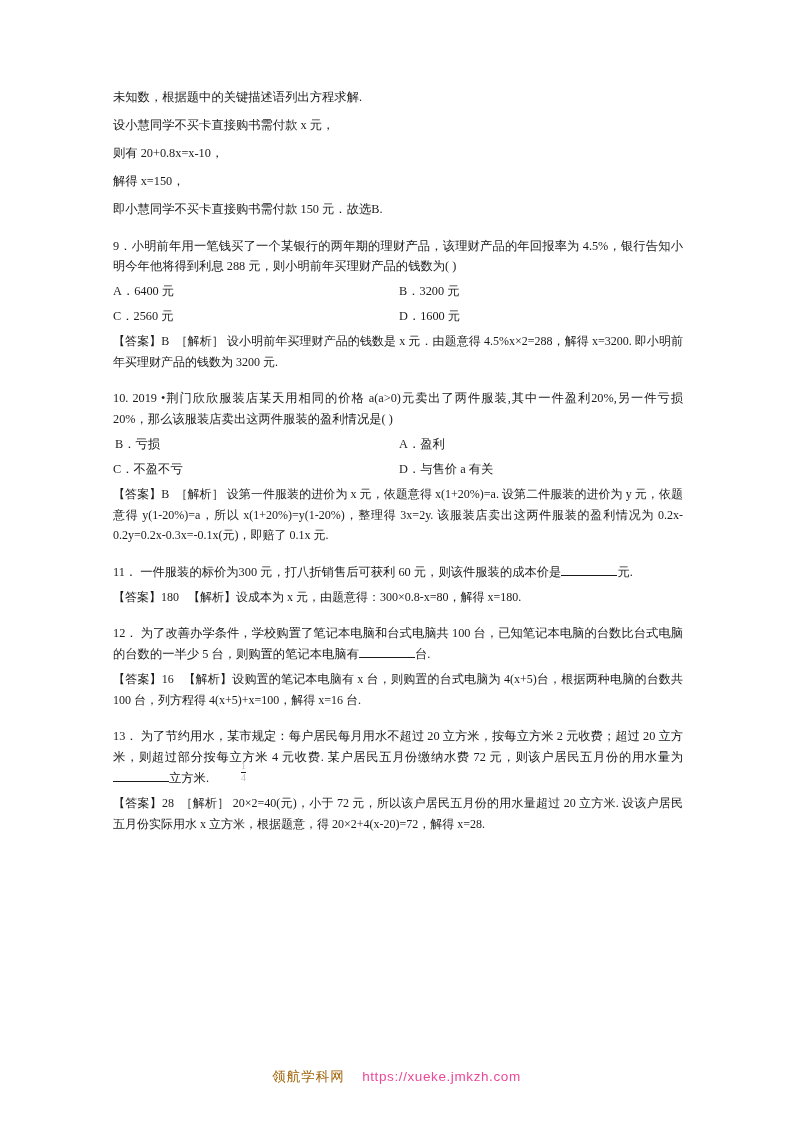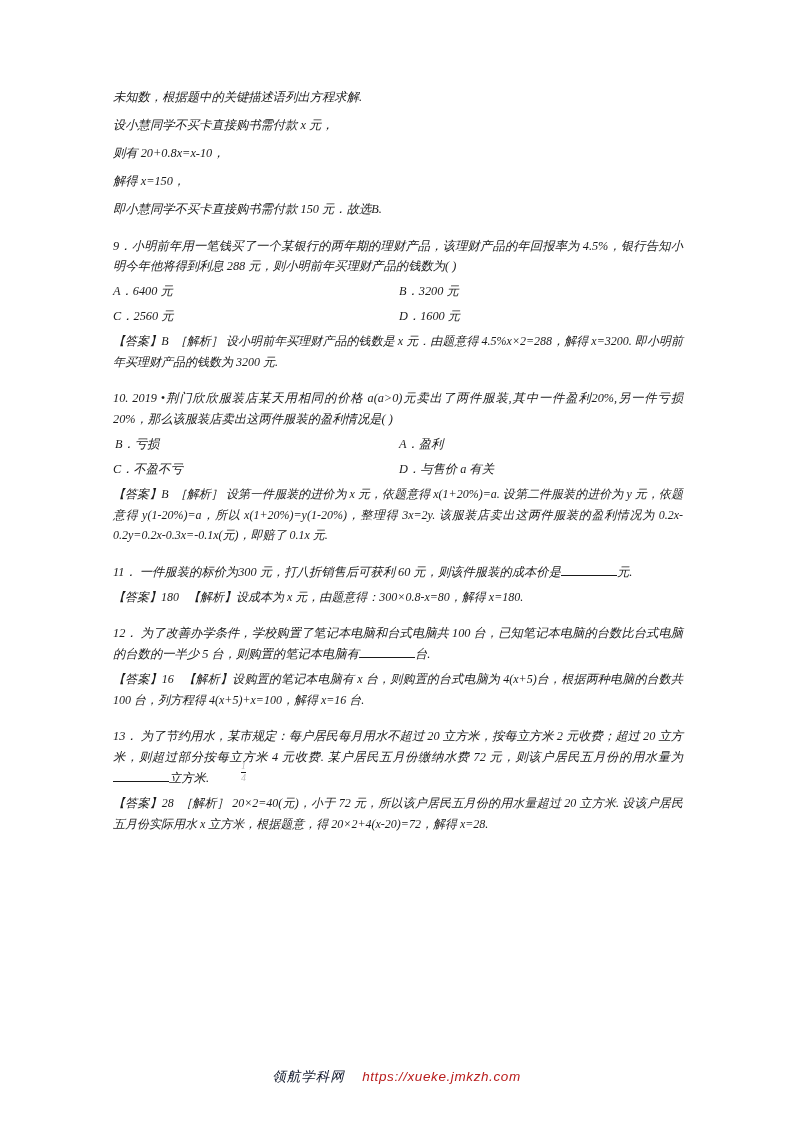--- a/index.html
+++ b/index.html
@@ -13,21 +13,20 @@
     position: relative;
     font-family: "Liberation Serif", "DejaVu Serif", serif;
     color: #1a1a1a;
   }
   .page {
     position: absolute;
     left: 0; top: 0;
     width: 793px;
     height: 1122px;
     overflow: hidden;
-    font-style: italic;
   }
   .content {
     position: absolute;
     left: 113px;
     top: 88px;
     width: 570px;
   }
   .line {
     font-size: 12.3px;
     line-height: 1.62;
@@ -85,24 +84,24 @@
     left: 0;
     top: 1068px;
     width: 793px;
     text-align: center;
     font-family: "Liberation Sans", sans-serif;
     font-size: 13.5px;
     color: #8a8a8a;
     letter-spacing: 0.6px;
   }
   .footer .logo {
-    color: #0f172a;
+    color: #a16207;
     letter-spacing: 1px;
   }
-  .footer .url { color: #b91c1c; }
+  .footer .url { color: #ec4899; }
   .watermark {
     position: absolute;
     left: 240px;
     top: 762px;
     font-size: 11px;
     color: #bdbdbd;
     font-family: "Liberation Serif", serif;
   }
 </style>
 </head>

